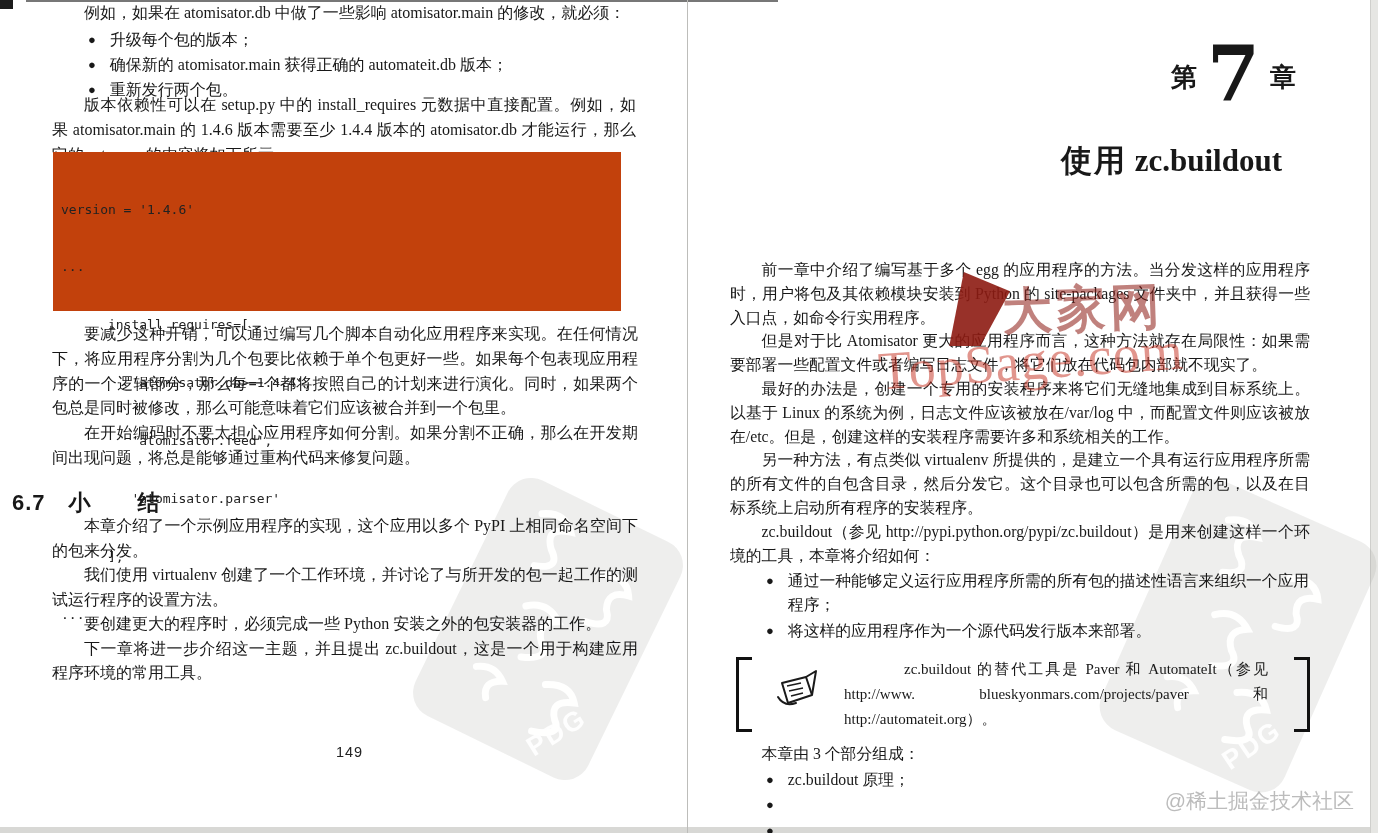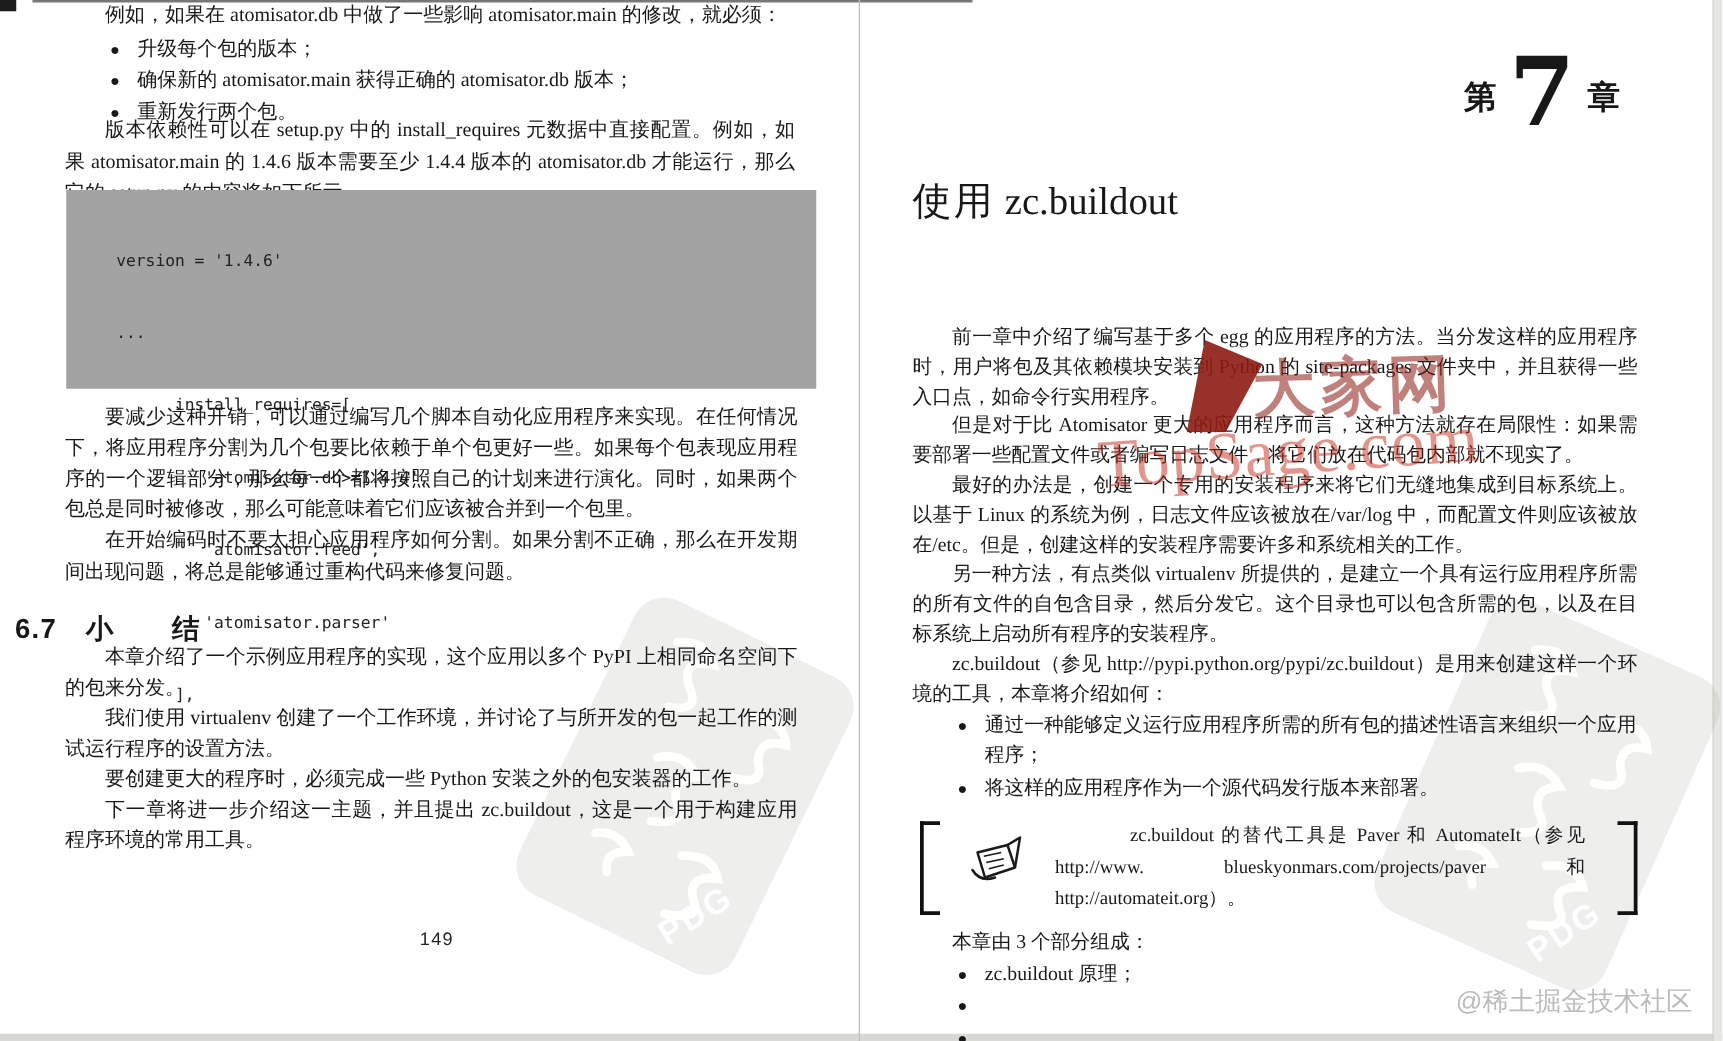--- a/index.html
+++ b/index.html
@@ -15,38 +15,38 @@
 
   
   .para{text-indent:2em;text-align:justify;margin:0;}
   .bullet-row{display:flex;align-items:flex-start;}
   .bullet-dot{flex:0 0 auto;font-size:13px;line-height:inherit;margin-right:14px;}
 
   
   .lp-intro{position:absolute;left:52px;top:1px;width:582px;font-size:16px;line-height:24px;text-indent:2em;}
   .lp-bullets{position:absolute;left:88px;top:27px;width:540px;font-size:16px;line-height:25px;}
   .lp-para-version{position:absolute;left:52px;top:92px;width:584px;font-size:16px;line-height:25px;}
-  .lp-code{position:absolute;left:53px;top:152px;width:560px;height:150px;background:#a3a3a3;
+  .lp-code{position:absolute;left:53px;top:152px;width:560px;height:150px;background:#c2410c;
            font-family:"DejaVu Sans Mono","Liberation Mono",monospace;font-size:13px;line-height:19.3px;
-           padding:9px 0 0 40px;white-space:pre;color:#222;}
+           padding:9px 0 0 8px;white-space:pre;color:#222;}
   .lp-mid{position:absolute;left:52px;top:322px;width:586px;font-size:16px;line-height:24.8px;}
   .lp-heading{position:absolute;left:12px;top:488px;width:675px;text-align:left;
               font-family:"Liberation Sans",sans-serif;font-weight:bold;font-size:22px;letter-spacing:1px;}
   .lp-summary{position:absolute;left:52px;top:514px;width:586px;font-size:16px;line-height:24.5px;}
   .lp-pagenum{position:absolute;left:12px;top:744px;width:675px;text-align:center;
               font-family:"Liberation Sans",sans-serif;font-size:14.5px;letter-spacing:1px;color:#222;}
 
   
   .rp-chapter{position:absolute;top:46px;left:1150px;width:146px;display:flex;align-items:center;
               justify-content:flex-end;gap:10px;}
   .rp-chapter .ch-label{font-size:26px;font-weight:bold;}
   .rp-chapter .ch-num{font-family:"DejaVu Serif",serif;font-size:76px;font-weight:bold;line-height:.9;
                       margin-top:-6px;}
-  .rp-title{position:absolute;top:140px;left:730px;width:552px;font-size:31px;
-            font-weight:normal;white-space:nowrap;}
+  .rp-title{position:absolute;top:140px;left:730px;width:552px;text-align:right;font-size:31px;
+            font-weight:bold;white-space:nowrap;}
   .rp-title .t-cn{font-family:"Liberation Sans",sans-serif;letter-spacing:2px;}
   .rp-title .t-en{font-family:"Liberation Serif",serif;}
   .rp-body{position:absolute;left:730px;top:258px;width:580px;font-size:15.8px;line-height:23.8px;}
   .rp-body .para{margin:0;}
   .rp-bullets{margin:1px 0 0 36px;}
   .rp-bullets .bullet-row{margin:2px 0;}
   
   .note-box{display:flex;align-items:stretch;margin:14px 0 10px 6px;min-height:66px;gap:16px;}
   .bracket{flex:0 0 13px;}
   .bracket.l{border:3px solid #111;border-right:none;}
@@ -117,21 +117,21 @@
 
     <div class="lp-intro para">例如，如果在 atomisator.db 中做了一些影响 atomisator.main 的修改，就必须：</div>
 
     <div class="lp-bullets">
       <div class="bullet-row">
         <span class="bullet-dot">●</span>
         <span>升级每个包的版本；</span>
       </div>
       <div class="bullet-row">
         <span class="bullet-dot">●</span>
-        <span>确保新的 atomisator.main 获得正确的 atomisator.db 版本；</span>
+        <span>确保新的 atomisator.main 获得正确的 automateit.db 版本；</span>
       </div>
       <div class="bullet-row">
         <span class="bullet-dot">●</span>
         <span>重新发行两个包。</span>
       </div>
     </div>
 
     <p class="lp-para-version para">版本依赖性可以在 setup.py 中的 install_requires 元数据中直接配置。例如，如果 atomisator.main 的 1.4.6 版本需要至少 1.4.4 版本的 atomisator.db 才能运行，那么它的 setup.py 的内容将如下所示。</p>
 
     <div class="lp-code">

